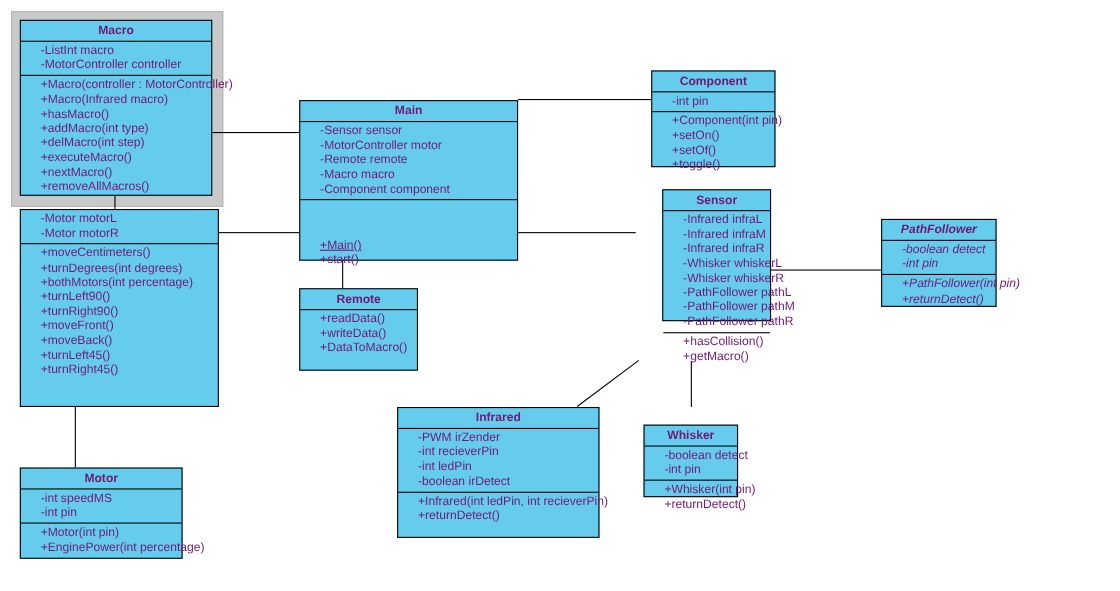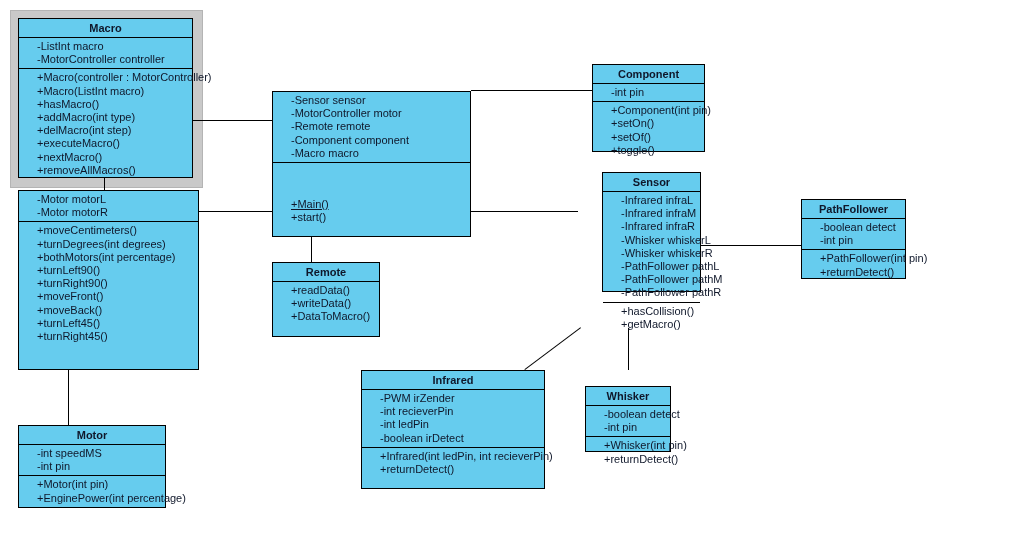--- a/index.html
+++ b/index.html
@@ -24,21 +24,21 @@
     background:#c9c9c9;
     border:1px solid #b4b4b4;
   }
 
   
   .uml-class{
     position:absolute;
     background:#66ccee;
     border:1px solid #000000;
     box-sizing:border-box;
-    color:#0f172a;
+    color:#701a75;
   }
   .uml-title{
     text-align:center;
     font-weight:bold;
     font-size:11px;
     line-height:14px;
     padding:2px 2px 2px 2px;
     border-bottom:1px solid #000000;
     box-sizing:border-box;
     white-space:nowrap;
@@ -72,21 +72,21 @@
     <div class="line v" style="left: 628px; top: 328px; height: 42px;"></div>
     <div class="diag" style="left: 581px; top: 328px; width: 70px; transform: rotate(143.13deg);"></div>
     <div class="uml-class" style="left: 18px; top: 18px; width: 175px; height: 160px; background: rgb(102, 204, 238); border-color: rgb(0, 0, 0);">
       <div class="uml-title">Macro</div>
       <div class="uml-section attrs">
         <div class="uml-row">-ListInt macro</div>
         <div class="uml-row">-MotorController controller</div>
       </div>
       <div class="uml-section methods">
         <div class="uml-row">+Macro(controller : MotorController)</div>
-        <div class="uml-row">+Macro(ListInt macro)</div>
+        <div class="uml-row">+Macro(Infrared macro)</div>
         <div class="uml-row">+hasMacro()</div>
         <div class="uml-row">+addMacro(int type)</div>
         <div class="uml-row">+delMacro(int step)</div>
         <div class="uml-row">+executeMacro()</div>
         <div class="uml-row">+nextMacro()</div>
         <div class="uml-row">+removeAllMacros()</div>
       </div>
     </div>
     <div class="uml-class" style="left: 18px; top: 190px; width: 181px; height: 180px; background: rgb(102, 204, 238); border-color: rgb(0, 0, 0);">
       <div class="uml-section attrs">
@@ -110,26 +110,27 @@
       <div class="uml-section attrs">
         <div class="uml-row">-int speedMS</div>
         <div class="uml-row">-int pin</div>
       </div>
       <div class="uml-section methods">
         <div class="uml-row">+Motor(int pin)</div>
         <div class="uml-row">+EnginePower(int percentage)</div>
       </div>
     </div>
     <div class="uml-class" style="left: 272px; top: 91px; width: 199px; height: 146px; background: rgb(102, 204, 238); border-color: rgb(0, 0, 0);">
+      <div class="uml-title">Main</div>
       <div class="uml-section attrs">
         <div class="uml-row">-Sensor sensor</div>
         <div class="uml-row">-MotorController motor</div>
         <div class="uml-row">-Remote remote</div>
+        <div class="uml-row">-Macro macro</div>
         <div class="uml-row">-Component component</div>
-        <div class="uml-row">-Macro macro</div>
       </div>
       <div class="uml-section methods">
         <div class="uml-row static">+Main()</div>
         <div class="uml-row">+start()</div>
       </div>
     </div>
     <div class="uml-class" style="left: 272px; top: 262px; width: 108px; height: 75px; background: rgb(102, 204, 238); border-color: rgb(0, 0, 0);">
       <div class="uml-title">Remote</div>
       <div class="uml-section methods">
         <div class="uml-row">+readData()</div>
@@ -159,21 +160,21 @@
         <div class="uml-row">-Whisker whiskerR</div>
         <div class="uml-row">-PathFollower pathL</div>
         <div class="uml-row">-PathFollower pathM</div>
         <div class="uml-row">-PathFollower pathR</div>
       </div>
       <div class="uml-section methods">
         <div class="uml-row">+hasCollision()</div>
         <div class="uml-row">+getMacro()</div>
       </div>
     </div>
-    <div class="uml-class" style="left: 801px; top: 199px; width: 105px; height: 80px; background: rgb(102, 204, 238); border-color: rgb(0, 0, 0);">
+    <div class="uml-class" style="left: 801px; top: 199px; width: 105px; height: 80px; background: rgb(102, 204, 238); border-color: rgb(0, 0, 0); font-style: italic;">
       <div class="uml-title">PathFollower</div>
       <div class="uml-section attrs">
         <div class="uml-row">-boolean detect</div>
         <div class="uml-row">-int pin</div>
       </div>
       <div class="uml-section methods">
         <div class="uml-row">+PathFollower(int pin)</div>
         <div class="uml-row">+returnDetect()</div>
       </div>
     </div>

